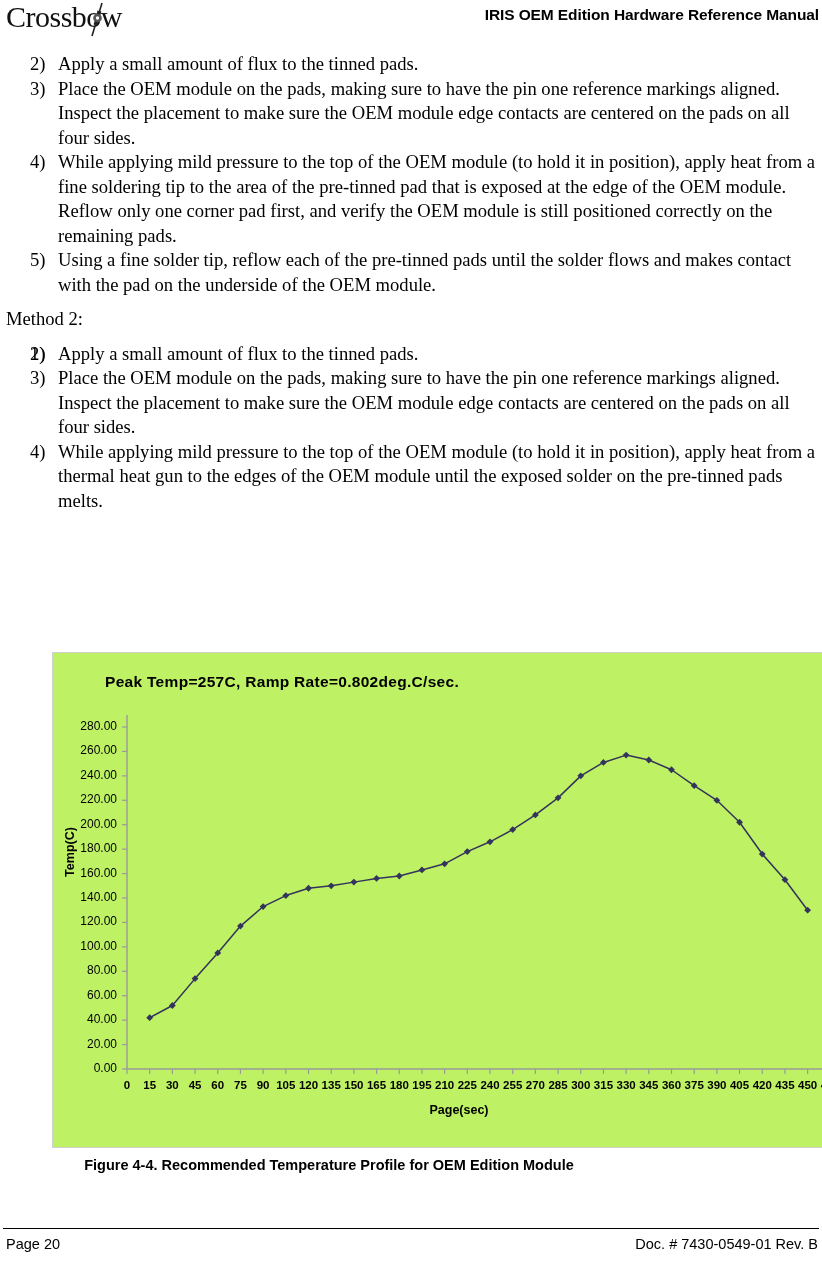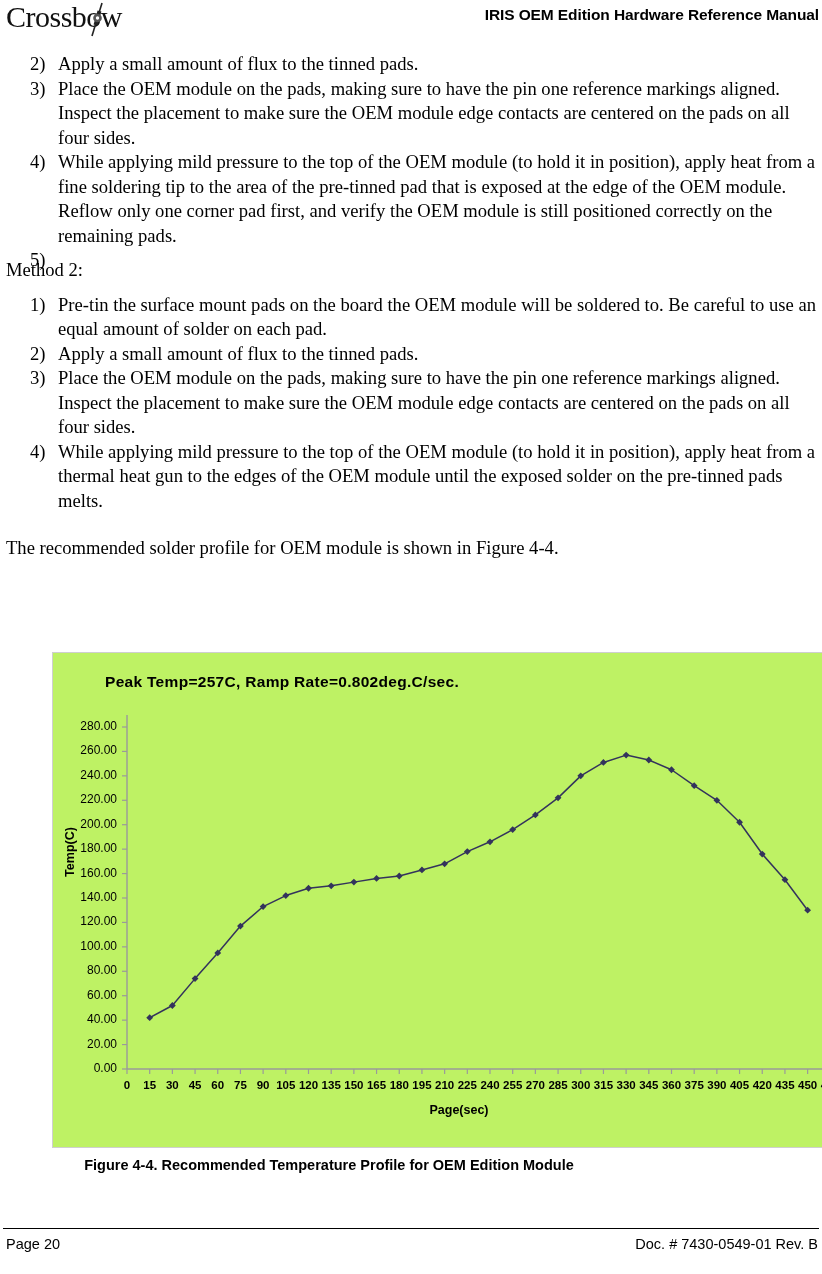--- a/index.html
+++ b/index.html
@@ -155,49 +155,48 @@
       <li>
         <span class="num">3)</span>
         <span>Place the OEM module on the pads, making sure to have the pin one reference markings aligned.  Inspect the placement to make sure the OEM module edge contacts are centered on the pads on all four sides.</span>
       </li>
       <li>
         <span class="num">4)</span>
         <span>While applying mild pressure to the top of the OEM module (to hold it in position), apply heat from a fine soldering tip to the area of the pre-tinned pad that is exposed at the edge of the OEM module.  Reflow only one corner pad first, and verify the OEM module is still positioned correctly on the remaining pads.</span>
       </li>
       <li>
         <span class="num">5)</span>
+        <span>Using a fine solder tip, reflow each of the pre-tinned pads until the solder flows and makes contact with the pad on the underside of the OEM module.</span>
       </li>
     </ol>
 
     <div class="gap-sm"></div>
     <p class="para">Method 2:</p>
     <div class="gap-sm"></div>
 
     <ol class="steps">
       <li>
         <span class="num">1)</span>
-        <span> Pre-tin the surface mount pads on the board the OEM module will be soldered to.  Be careful to use an equal amount of solder on each pad.</span>
       </li>
       <li>
         <span class="num">2)</span>
         <span>Apply a small amount of flux to the tinned pads.</span>
       </li>
       <li>
         <span class="num">3)</span>
         <span>Place the OEM module on the pads, making sure to have the pin one reference markings aligned.  Inspect the placement to make sure the OEM module edge contacts are centered on the pads on all four sides.</span>
       </li>
       <li>
         <span class="num">4)</span>
         <span>While applying mild pressure to the top of the OEM module (to hold it in position), apply heat from a thermal heat gun to the edges of the OEM module until the exposed solder on the pre-tinned pads melts.</span>
       </li>
     </ol>
 
     <div class="gap-md"></div>
     <div class="gap-sm"></div>
-    <p class="para">The recommended solder profile for OEM module is shown in Figure 4-4.</p>
   </div>
 
   <div class="figure-box">
     <div class="chart-title">Peak Temp=257C, Ramp Rate=0.802deg.C/sec.</div>
     <div class="ylabel">Temp(C)</div>
     <div class="xlabel">Page(sec)</div>
     <div class="plot" id="plot"><div class="ytick" style="left: 8px; top: 408px;">0.00</div><div class="ytick" style="left: 8px; top: 383.571px;">20.00</div><div class="ytick" style="left: 8px; top: 359.143px;">40.00</div><div class="ytick" style="left: 8px; top: 334.714px;">60.00</div><div class="ytick" style="left: 8px; top: 310.286px;">80.00</div><div class="ytick" style="left: 8px; top: 285.857px;">100.00</div><div class="ytick" style="left: 8px; top: 261.429px;">120.00</div><div class="ytick" style="left: 8px; top: 237px;">140.00</div><div class="ytick" style="left: 8px; top: 212.571px;">160.00</div><div class="ytick" style="left: 8px; top: 188.143px;">180.00</div><div class="ytick" style="left: 8px; top: 163.714px;">200.00</div><div class="ytick" style="left: 8px; top: 139.286px;">220.00</div><div class="ytick" style="left: 8px; top: 114.857px;">240.00</div><div class="ytick" style="left: 8px; top: 90.4286px;">260.00</div><div class="ytick" style="left: 8px; top: 66px;">280.00</div><div class="xtick" style="left: 61px; top: 426px;">0</div><div class="xtick" style="left: 83.6875px; top: 426px;">15</div><div class="xtick" style="left: 106.375px; top: 426px;">30</div><div class="xtick" style="left: 129.062px; top: 426px;">45</div><div class="xtick" style="left: 151.75px; top: 426px;">60</div><div class="xtick" style="left: 174.438px; top: 426px;">75</div><div class="xtick" style="left: 197.125px; top: 426px;">90</div><div class="xtick" style="left: 219.812px; top: 426px;">105</div><div class="xtick" style="left: 242.5px; top: 426px;">120</div><div class="xtick" style="left: 265.188px; top: 426px;">135</div><div class="xtick" style="left: 287.875px; top: 426px;">150</div><div class="xtick" style="left: 310.562px; top: 426px;">165</div><div class="xtick" style="left: 333.25px; top: 426px;">180</div><div class="xtick" style="left: 355.938px; top: 426px;">195</div><div class="xtick" style="left: 378.625px; top: 426px;">210</div><div class="xtick" style="left: 401.312px; top: 426px;">225</div><div class="xtick" style="left: 424px; top: 426px;">240</div><div class="xtick" style="left: 446.688px; top: 426px;">255</div><div class="xtick" style="left: 469.375px; top: 426px;">270</div><div class="xtick" style="left: 492.062px; top: 426px;">285</div><div class="xtick" style="left: 514.75px; top: 426px;">300</div><div class="xtick" style="left: 537.438px; top: 426px;">315</div><div class="xtick" style="left: 560.125px; top: 426px;">330</div><div class="xtick" style="left: 582.812px; top: 426px;">345</div><div class="xtick" style="left: 605.5px; top: 426px;">360</div><div class="xtick" style="left: 628.188px; top: 426px;">375</div><div class="xtick" style="left: 650.875px; top: 426px;">390</div><div class="xtick" style="left: 673.562px; top: 426px;">405</div><div class="xtick" style="left: 696.25px; top: 426px;">420</div><div class="xtick" style="left: 718.938px; top: 426px;">435</div><div class="xtick" style="left: 741.625px; top: 426px;">450</div><div class="xtick" style="left: 764.312px; top: 426px;">465</div><div class="xtick" style="left: 787px; top: 426px;">480</div><svg width="812" height="496" viewBox="0 0 812 496">
           <line x1="74" y1="62" x2="74" y2="416" stroke="#9a9a9a" stroke-width="1.4"></line>
           <line x1="74" y1="416" x2="804" y2="416" stroke="#9a9a9a" stroke-width="1.6"></line>
           <line x1="69" y1="416" x2="74" y2="416" stroke="#9a9a9a" stroke-width="1.2"></line>

